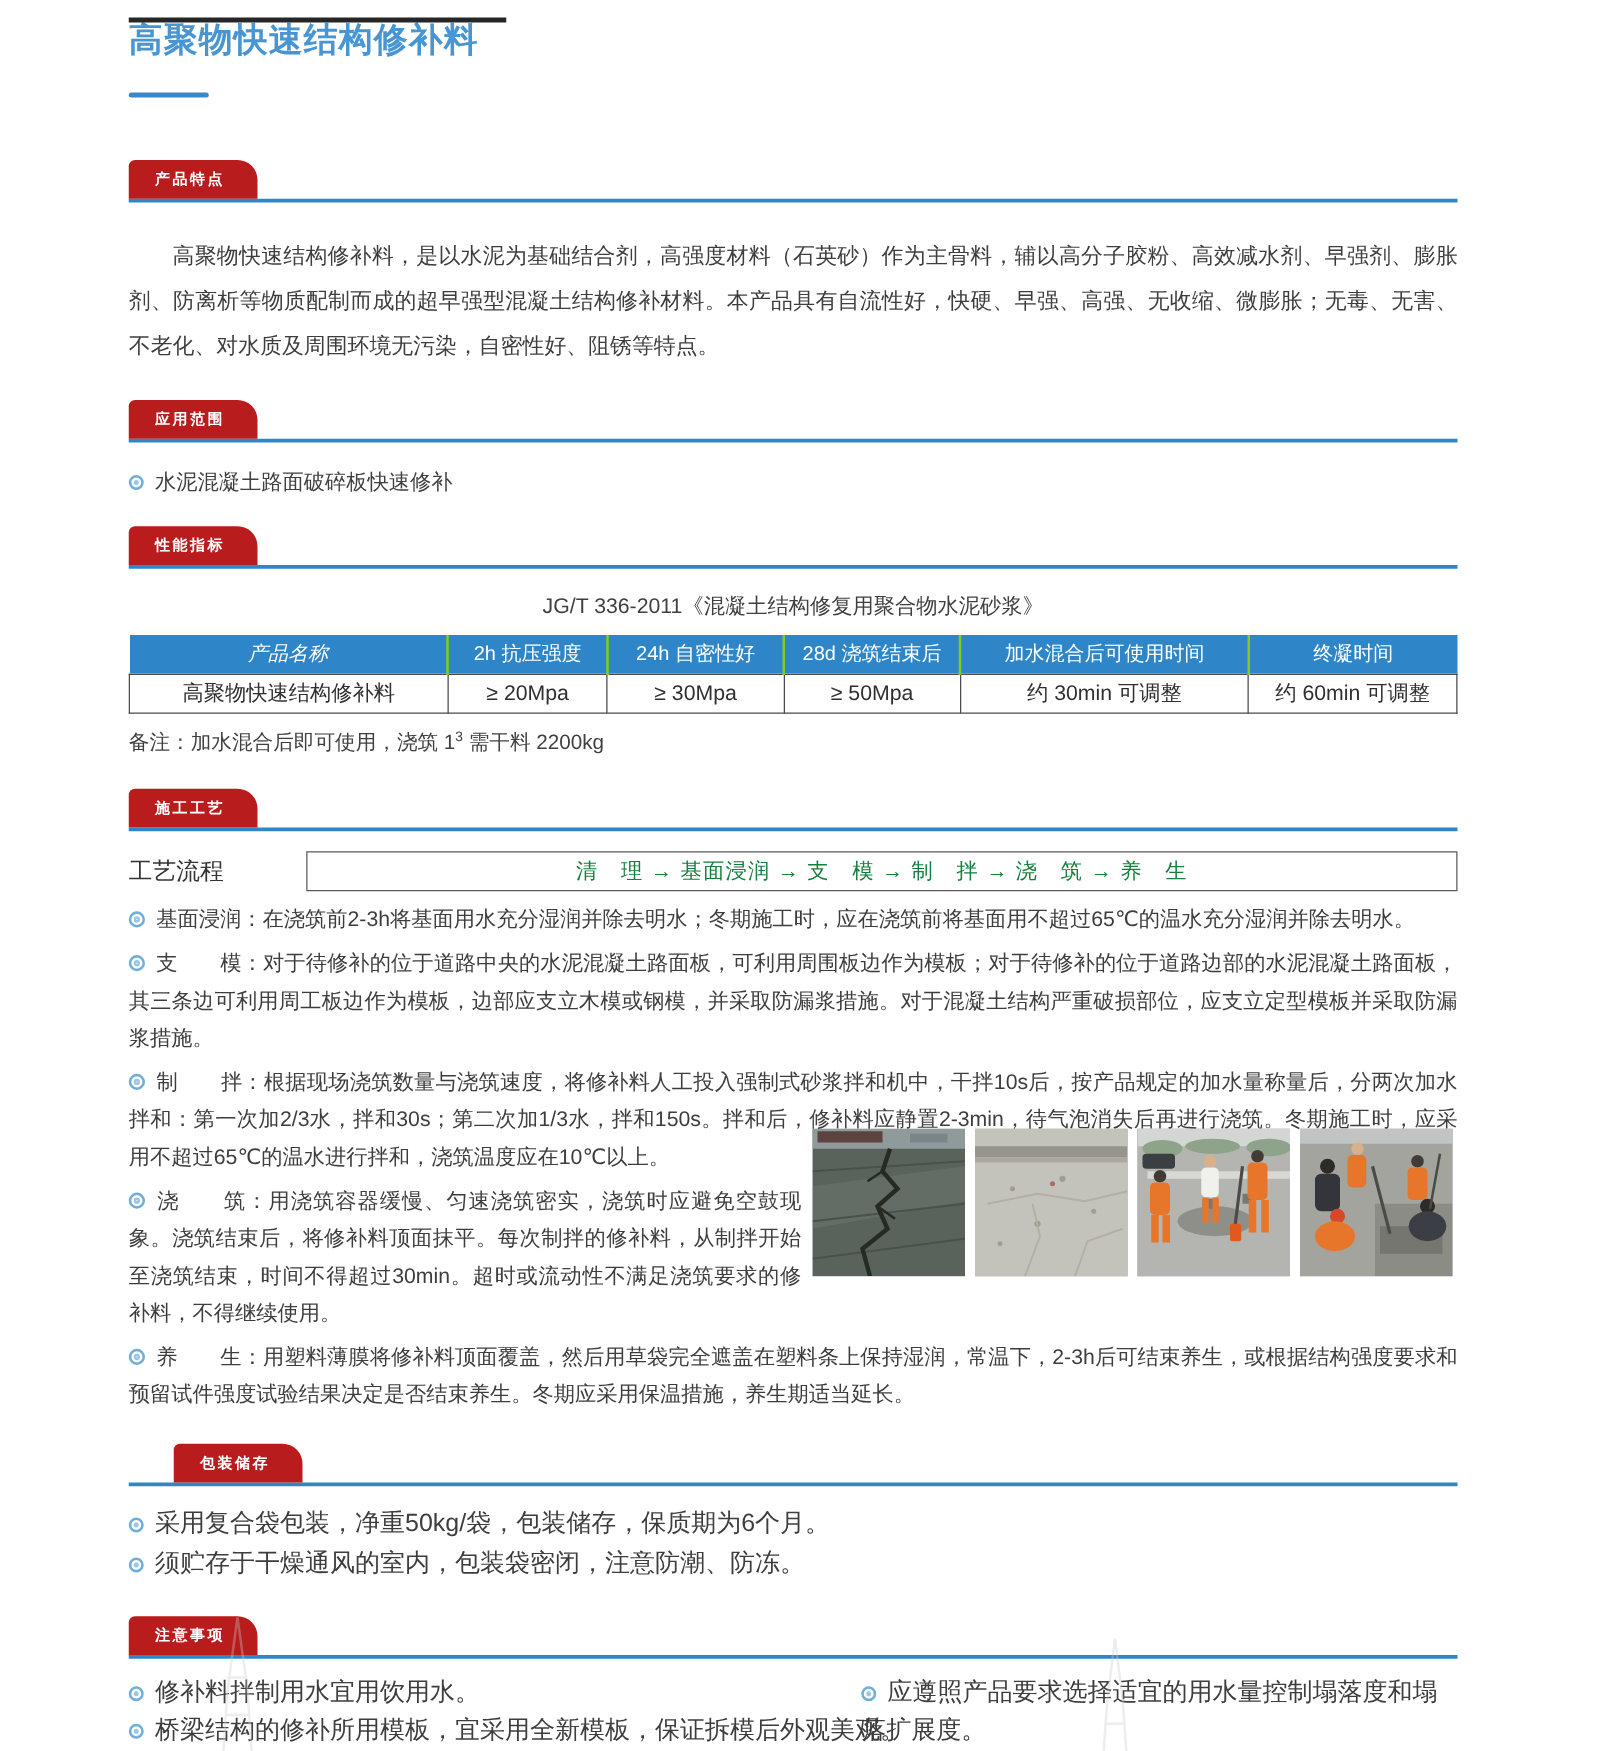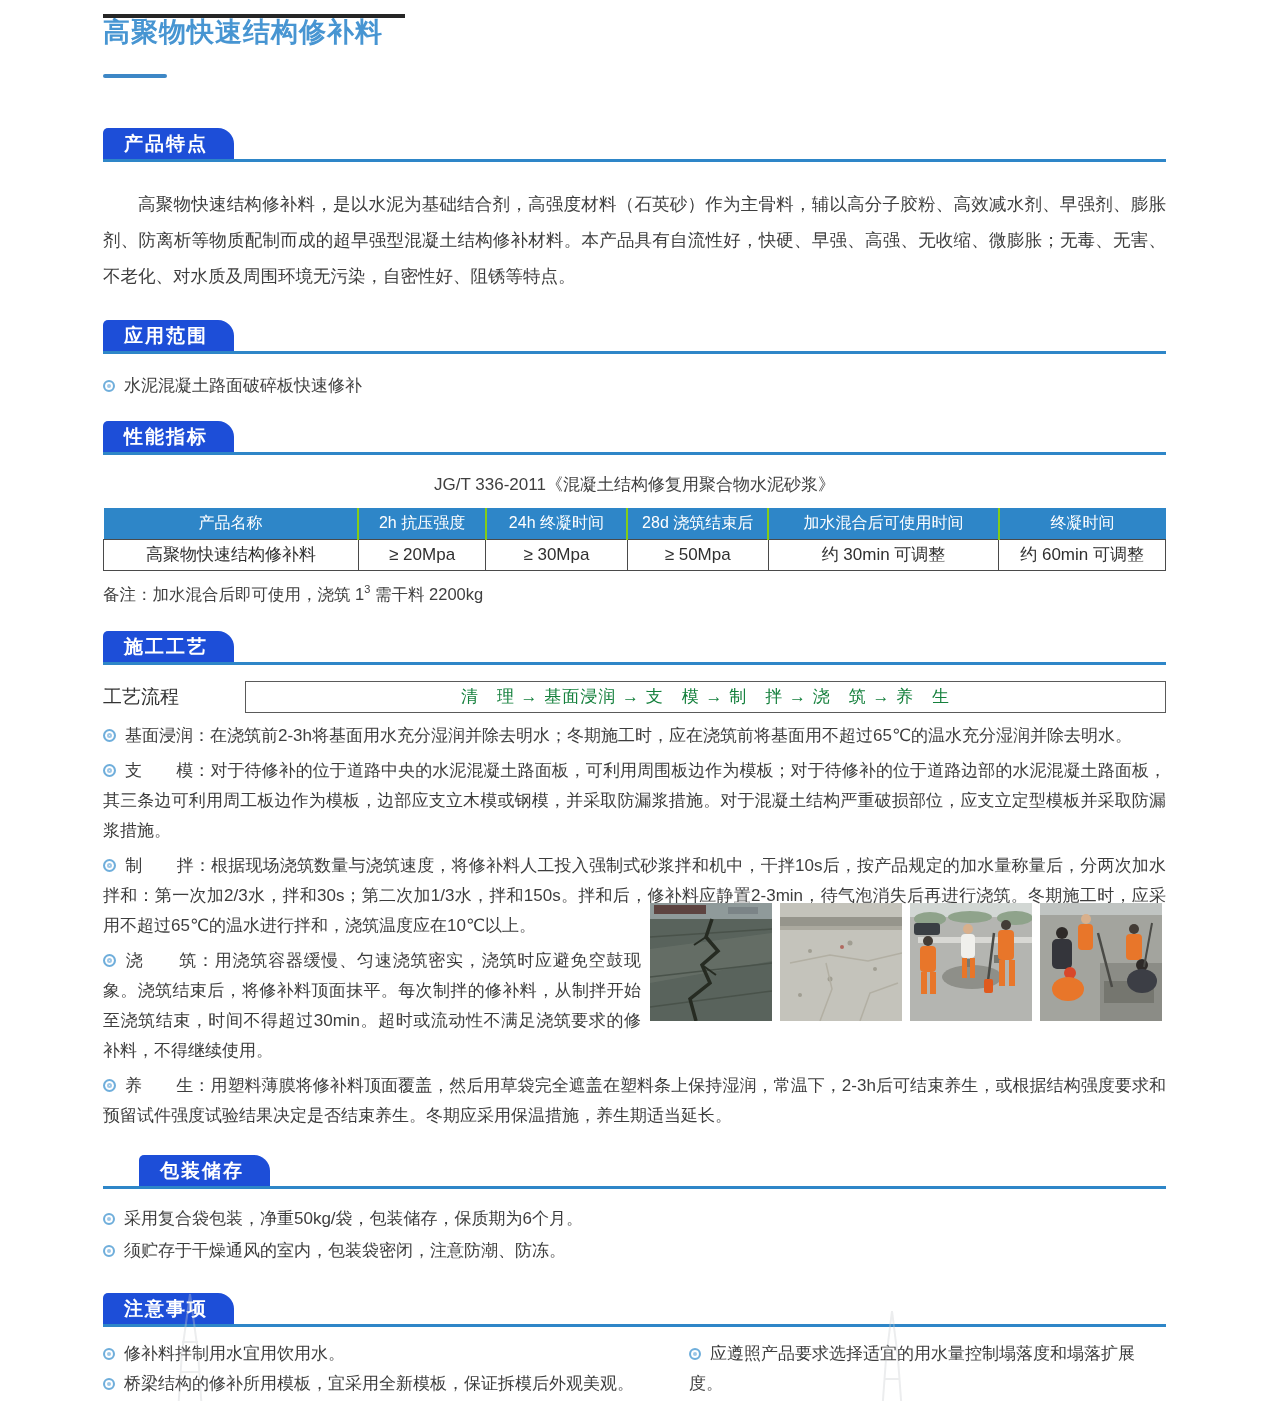--- a/index.html
+++ b/index.html
@@ -11,22 +11,22 @@
   }
   .page { position:relative; width:1279px; height:1401px; padding:0 113px 0 103px; }
 
   .top-strip { position:absolute; left:103px; top:0; width:302px; height:4px; background:#262626; }
 
   .doc-title { margin-top:14px; font-size:27px; font-weight:bold; color:#4795d2; letter-spacing:1px; }
   .title-dash { margin-top:24px; width:64px; height:4px; background:#3d87c6; border-radius:2px; }
 
   .sec-head { border-bottom:3px solid #2e86c8; line-height:0; }
   .sec-tab {
-    display:inline-block; background:#1d4ed8; color:#ffffff;
-    font-size:19px; font-weight:bold; letter-spacing:2px;
+    display:inline-block; background:#b91c1c; color:#ffffff;
+    font-size:12px; font-weight:bold; letter-spacing:2px;
     line-height:31px; padding:0 26px 0 21px;
     border-radius:5px 16px 0 0;
     font-family:Liberation Serif, serif;
   }
 
   .features-head { margin-top:50px; }
   .features-para {
     margin-top:24px; font-size:17.5px; line-height:36px;
     text-align:justify; text-indent:2em; color:#3d3d3d;
   }
@@ -42,21 +42,21 @@
   }
 
   .perf-head { margin-top:24px; }
   .standard-line { margin-top:18px; text-align:center; font-size:17px; color:#3f3f3f; }
 
   table.perf { margin-top:12px; width:100%; border-collapse:collapse; table-layout:fixed; }
   table.perf th {
     background:#2e86c8; color:#ffffff; font-size:16px; font-weight:normal;
     height:31px; border-left:2px solid #84cc16;
   }
-  table.perf th:first-child { border-left:none; }
+  table.perf th:first-child { border-left:none;font-style:italic; }
   table.perf td {
     height:31px; text-align:center; font-size:17px; color:#2f2f2f;
     border:1px solid #4a4a4a; background:#ffffff;
   }
   col.c1{width:24%} col.c2{width:12%} col.c3{width:13.3%} col.c4{width:13.3%} col.c5{width:21.7%} col.c6{width:15.7%}
 
   .perf-note { margin-top:12px; font-size:16.5px; color:#3f3f3f; }
   .perf-note sup { font-size:11px; }
 
   .constr { position:relative; }
@@ -74,21 +74,21 @@
 
   .photo-strip {
     position:absolute; left:547px; top:272px; width:529px; height:120px;
     display:flex; gap:8px;
   }
   .photo { width:122px; height:118px; overflow:hidden; background:#888; flex:none; }
   .photo svg { display:block; }
 
   .pack-head { margin-top:24px;padding-left:36px; }
   .pack-items { margin-top:14px; }
-  .pack-items p, .prec p { font-size:17px; line-height:32px; color:#3d3d3d; }
+  .pack-items p, .prec p { font-size:20px; line-height:32px; color:#3d3d3d; }
 
   .prec-head { margin-top:26px; }
   .prec-wrap { position:relative; margin-top:12px; }
   .prec p { line-height:30px; }
   .prec-right { position:absolute; left:586px; top:0; right:16px; }
 
   .sketch { position:absolute; opacity:0.35; }
 </style>
 </head>
 <body>
@@ -123,21 +123,21 @@
         <col class="c2">
         <col class="c3">
         <col class="c4">
         <col class="c5">
         <col class="c6">
       </colgroup>
     <tbody>
         <tr>
       <th>产品名称</th>
       <th>2h 抗压强度</th>
-      <th>24h 终凝时间</th>
+      <th>24h 自密性好</th>
       <th>28d 浇筑结束后</th>
       <th>加水混合后可使用时间</th>
       <th>终凝时间</th>
     </tr>
     <tr>
       <td>高聚物快速结构修补料</td>
       <td>≥ 20Mpa</td>
       <td>≥ 30Mpa</td>
       <td>≥ 50Mpa</td>
       <td>约 30min 可调整</td>

